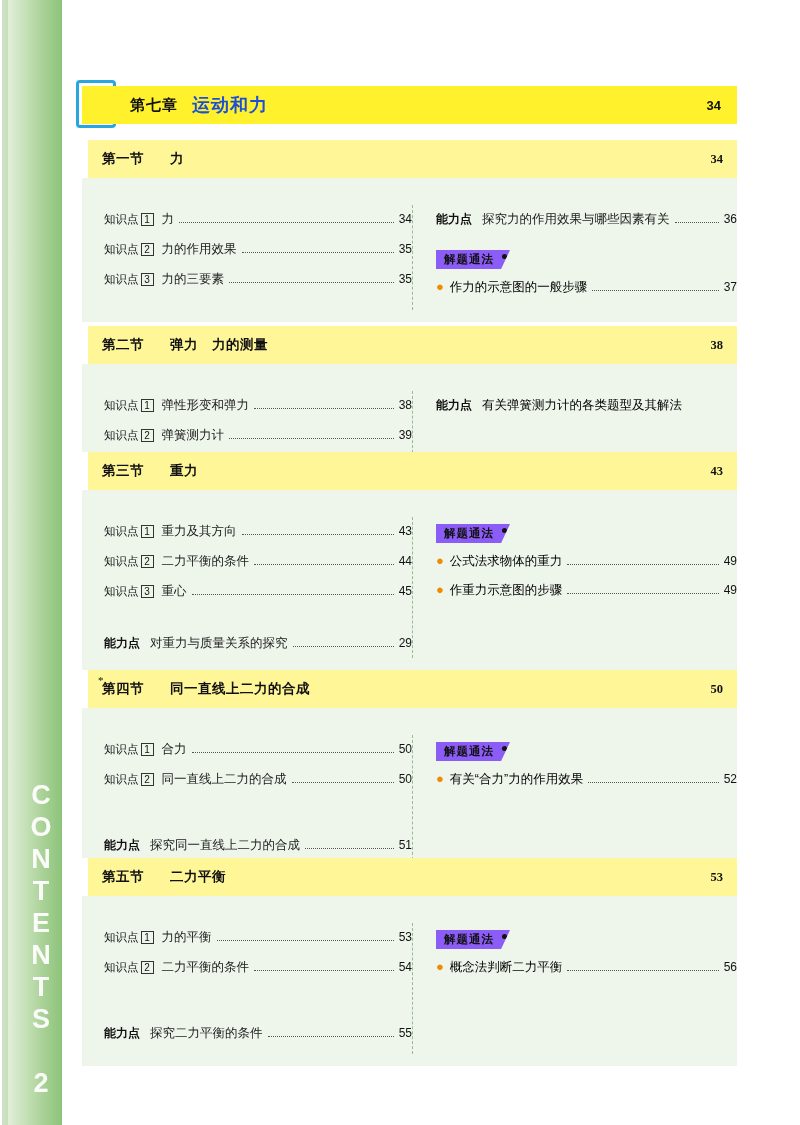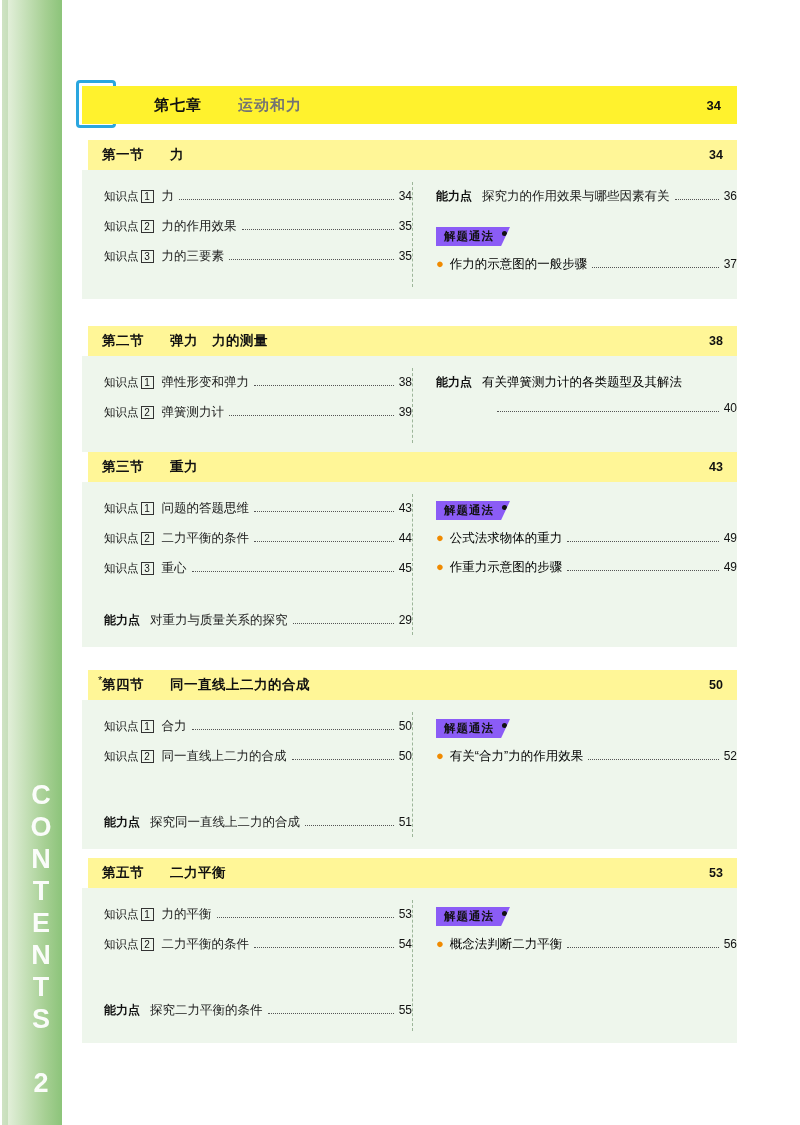--- a/index.html
+++ b/index.html
@@ -46,21 +46,21 @@
     left: 62px; top: 0;
     width: 738px; height: 1125px;
   }
 
   
   .chapter-row {
     position: absolute;
     left: 20px; top: 86px;
     width: 655px; height: 38px;
     background: #fff22d;
-    display: flex; align-items: center; padding-left: 24px;
+    display: flex; align-items: center;
   }
   .chapter-num {
     position: absolute;
     left: 14px; top: 80px;
     width: 40px; height: 48px;
     background: #ffffff;
     border: 3px solid #2aa6df;
     border-radius: 4px;
     display: flex; align-items: center; justify-content: center;
     color: #2aa6df;
@@ -70,48 +70,49 @@
     font-family: "Liberation Serif", serif;
   }
   .chapter-label {
     margin-left: 48px;
     font-size: 15px;
     color: #111;
     font-weight: bold;
     letter-spacing: 1px;
   }
   .chapter-title {
-    margin-left: 36px;
-    font-size: 15px;
-    color: #737373;
+    margin-left: 14px;
+    font-size: 18px;
+    color: #1d4ed8;
     font-weight: bold;
     letter-spacing: 1px;
   }
   .chapter-page {
     position: absolute;
     right: 16px;
     font-size: 13px;
     color: #111;
     font-weight: bold;
   }
 
   
   .section {
     position: absolute;
     left: 20px;
     width: 655px;
     background: #eef6ec;
   }
   .section-head {
-    height: 30px;
+    height: 38px;
     background: #fff697;
     display: flex;
     align-items: center;
     position: relative;
     border-left: 6px solid #ffffff;
+    font-family: Liberation Serif, serif;
   }
   .section-head.s-yellow { background: #fff697; }
   .sec-label {
     margin-left: 14px;
     font-size: 13.5px;
     font-weight: bold;
     color: #111;
     letter-spacing: .5px;
   }
   .sec-title {
@@ -125,20 +126,21 @@
     position: absolute;
     right: 14px;
     font-size: 12.5px;
     font-weight: bold;
     color: #111;
   }
   .sec-body {
     display: flex;
     padding: 18px 0 14px 0;
     position: relative;
+    margin-top: 15px;
   }
   .col-left {
     width: 330px;
     padding-left: 22px;
     position: relative;
   }
   .col-right {
     width: 325px;
     padding-left: 24px;
     position: relative;
@@ -334,41 +336,37 @@
             <span class="dots"></span>
             <span class="pg">39</span>
           </div>
         </div>
         <div class="col-right">
           <div class="entry-two-line">
             <div class="etl-row1">
               <span class="ability-tag">能力点</span>
               <span class="entry-text">有关弹簧测力计的各类题型及其解法</span>
             </div>
-            <div class="etl-row2">
-              <span class="dots"></span>
-              <span class="pg">40</span>
-            </div>
           </div>
         </div>
       </div>
     </div>
 
     <div class="section" style="top:452px;">
       <div class="section-head s-yellow">
         <span class="sec-label">第三节</span>
         <span class="sec-title">重力</span>
         <span class="sec-page">43</span>
       </div>
       <div class="sec-body" style="padding-bottom:18px;">
         <div class="divider"></div>
         <div class="col-left">
           <div class="entry">
             <span class="kp-tag"><span>知识点</span><span class="kp-num">1</span></span>
-            <span class="entry-text">问题的答题思维</span>
+            <span class="entry-text">重力及其方向</span>
             <span class="dots"></span>
             <span class="pg">43</span>
           </div>
           <div class="entry">
             <span class="kp-tag"><span>知识点</span><span class="kp-num">2</span></span>
             <span class="entry-text">二力平衡的条件</span>
             <span class="dots"></span>
             <span class="pg">44</span>
           </div>
           <div class="entry">

